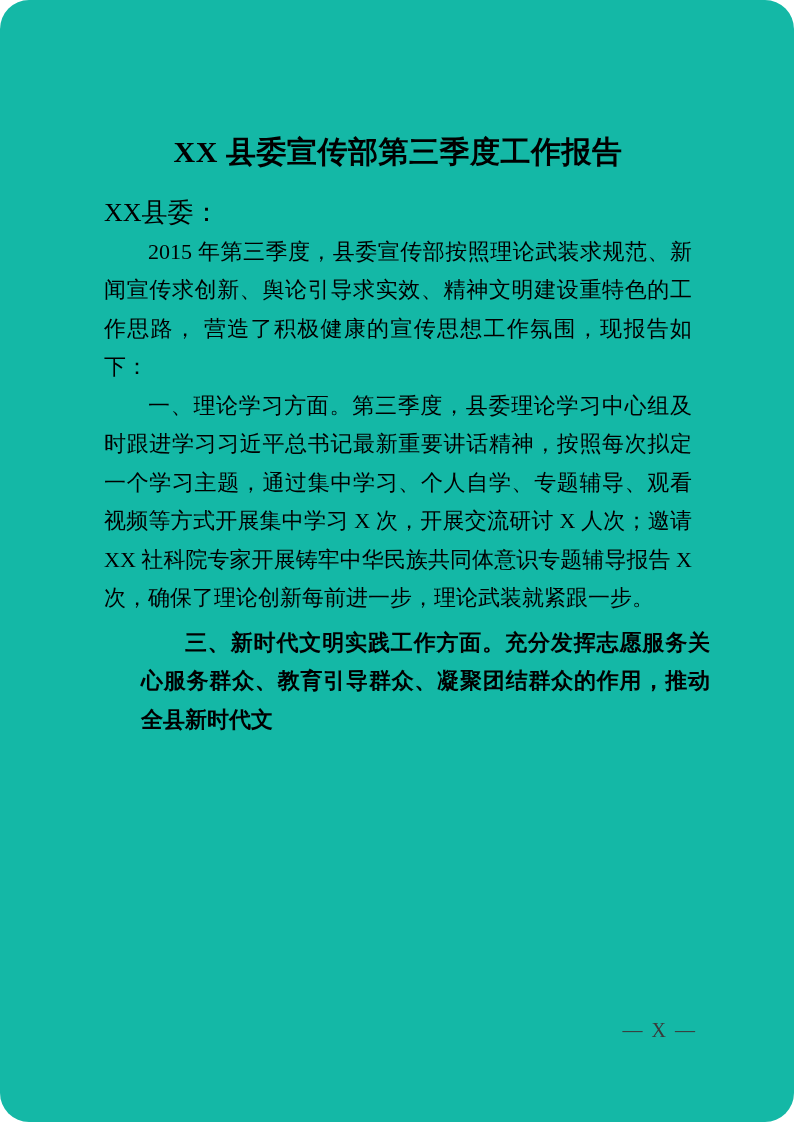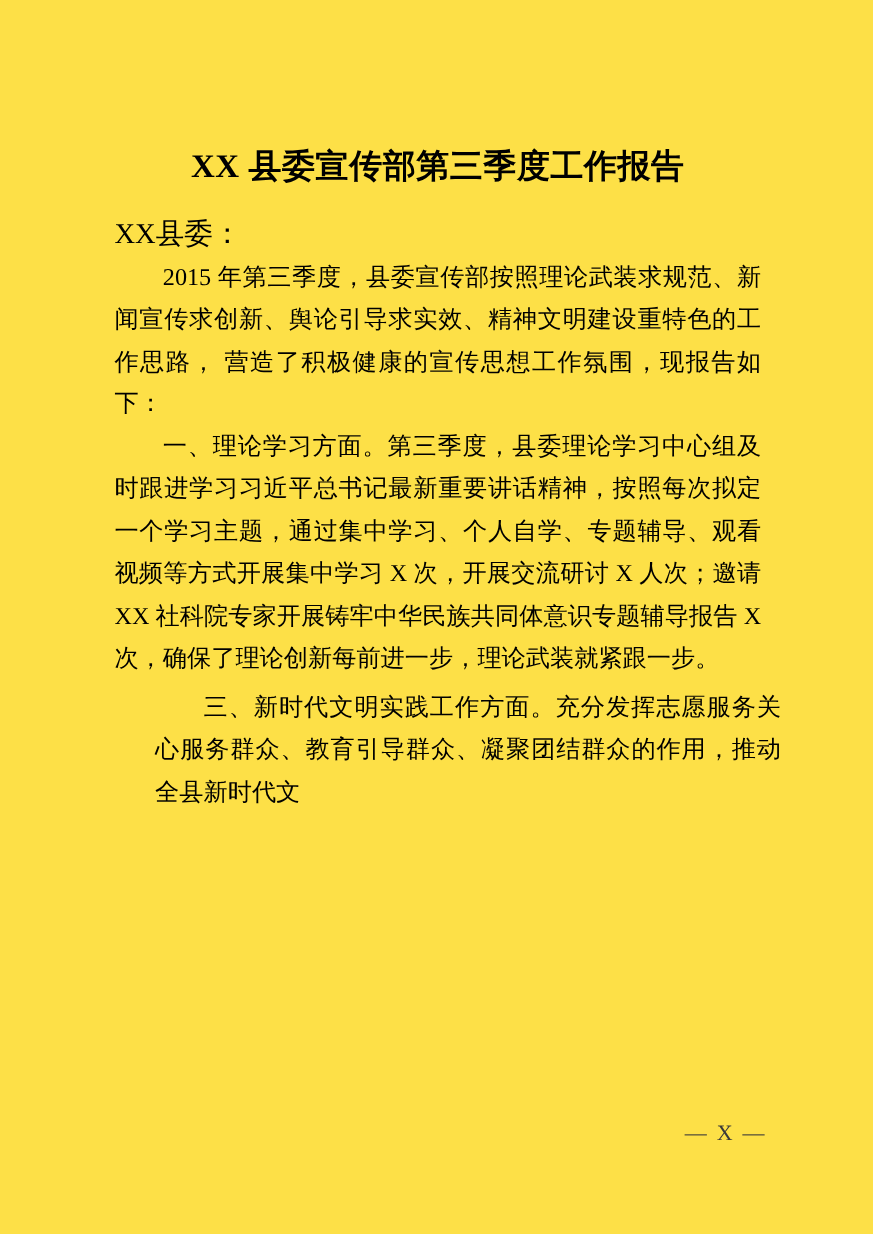--- a/index.html
+++ b/index.html
@@ -4,26 +4,27 @@
 <style>
   html, body {
     margin: 0;
     padding: 0;
     background: #ffffff;
   }
   .page {
     position: relative;
     width: 794px;
     height: 1122px;
-    background: #fde047;
+    background: #14b8a6;
     color: #000000;
     font-family: "Liberation Serif", "DejaVu Serif", serif;
     box-sizing: border-box;
     padding: 130px 102px 0 104px;
     overflow: hidden;
+    border-radius: 29px;
   }
   .doc-title {
     margin: 0 0 20px 0;
     font-size: 30px;
     font-weight: 700;
     line-height: 44px;
     text-align: center;
     letter-spacing: 0.5px;
   }
   .salutation {
@@ -37,20 +38,21 @@
     font-size: 22px;
     line-height: 38.5px;
     text-indent: 2em;
     text-align: justify;
     text-justify: inter-ideograph;
   }
   .para-indented {
     margin-top: 6px;
     margin-left: 37px;
     margin-right: -18px;
+    font-weight: bold;
   }
   .page-footer {
     position: absolute;
     top: 1018px;
     right: 97px;
     font-size: 20px;
     line-height: 24px;
     color: #3a3a3a;
     letter-spacing: 2px;
   }

